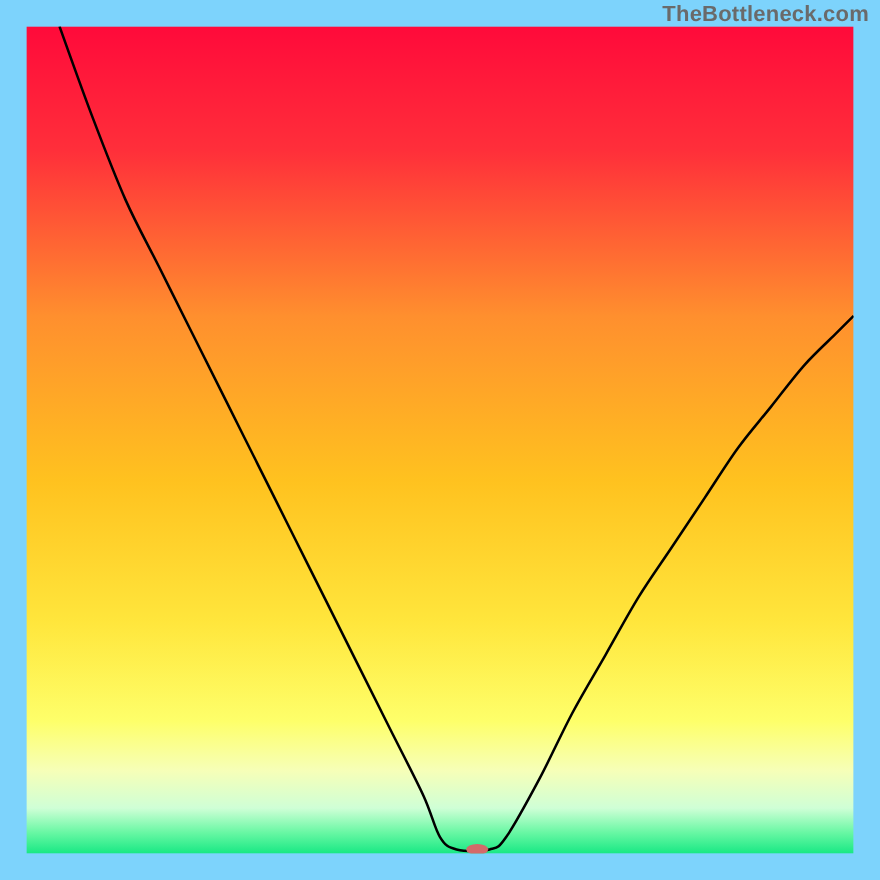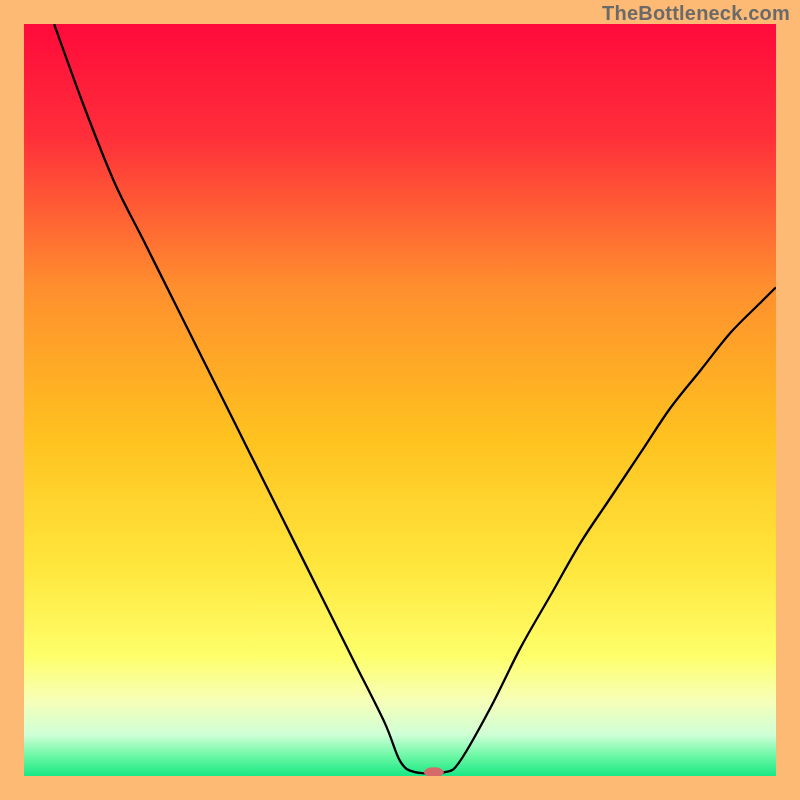--- a/index.html
+++ b/index.html
@@ -8,21 +8,21 @@
     width: 800px;
     height: 800px;
     background: #000;
     overflow: hidden;
     font-family: Arial, Helvetica, sans-serif;
   }
   .frame {
     position: relative;
     width: 800px;
     height: 800px;
-    background: #fdba74;
+    background: #7dd3fc;
   }
   .watermark {
     position: absolute;
     top: 2px;
     right: 10px;
     color: #6a6a6a;
     font-size: 20px;
     font-weight: 600;
     letter-spacing: 0.2px;
     z-index: 10;

